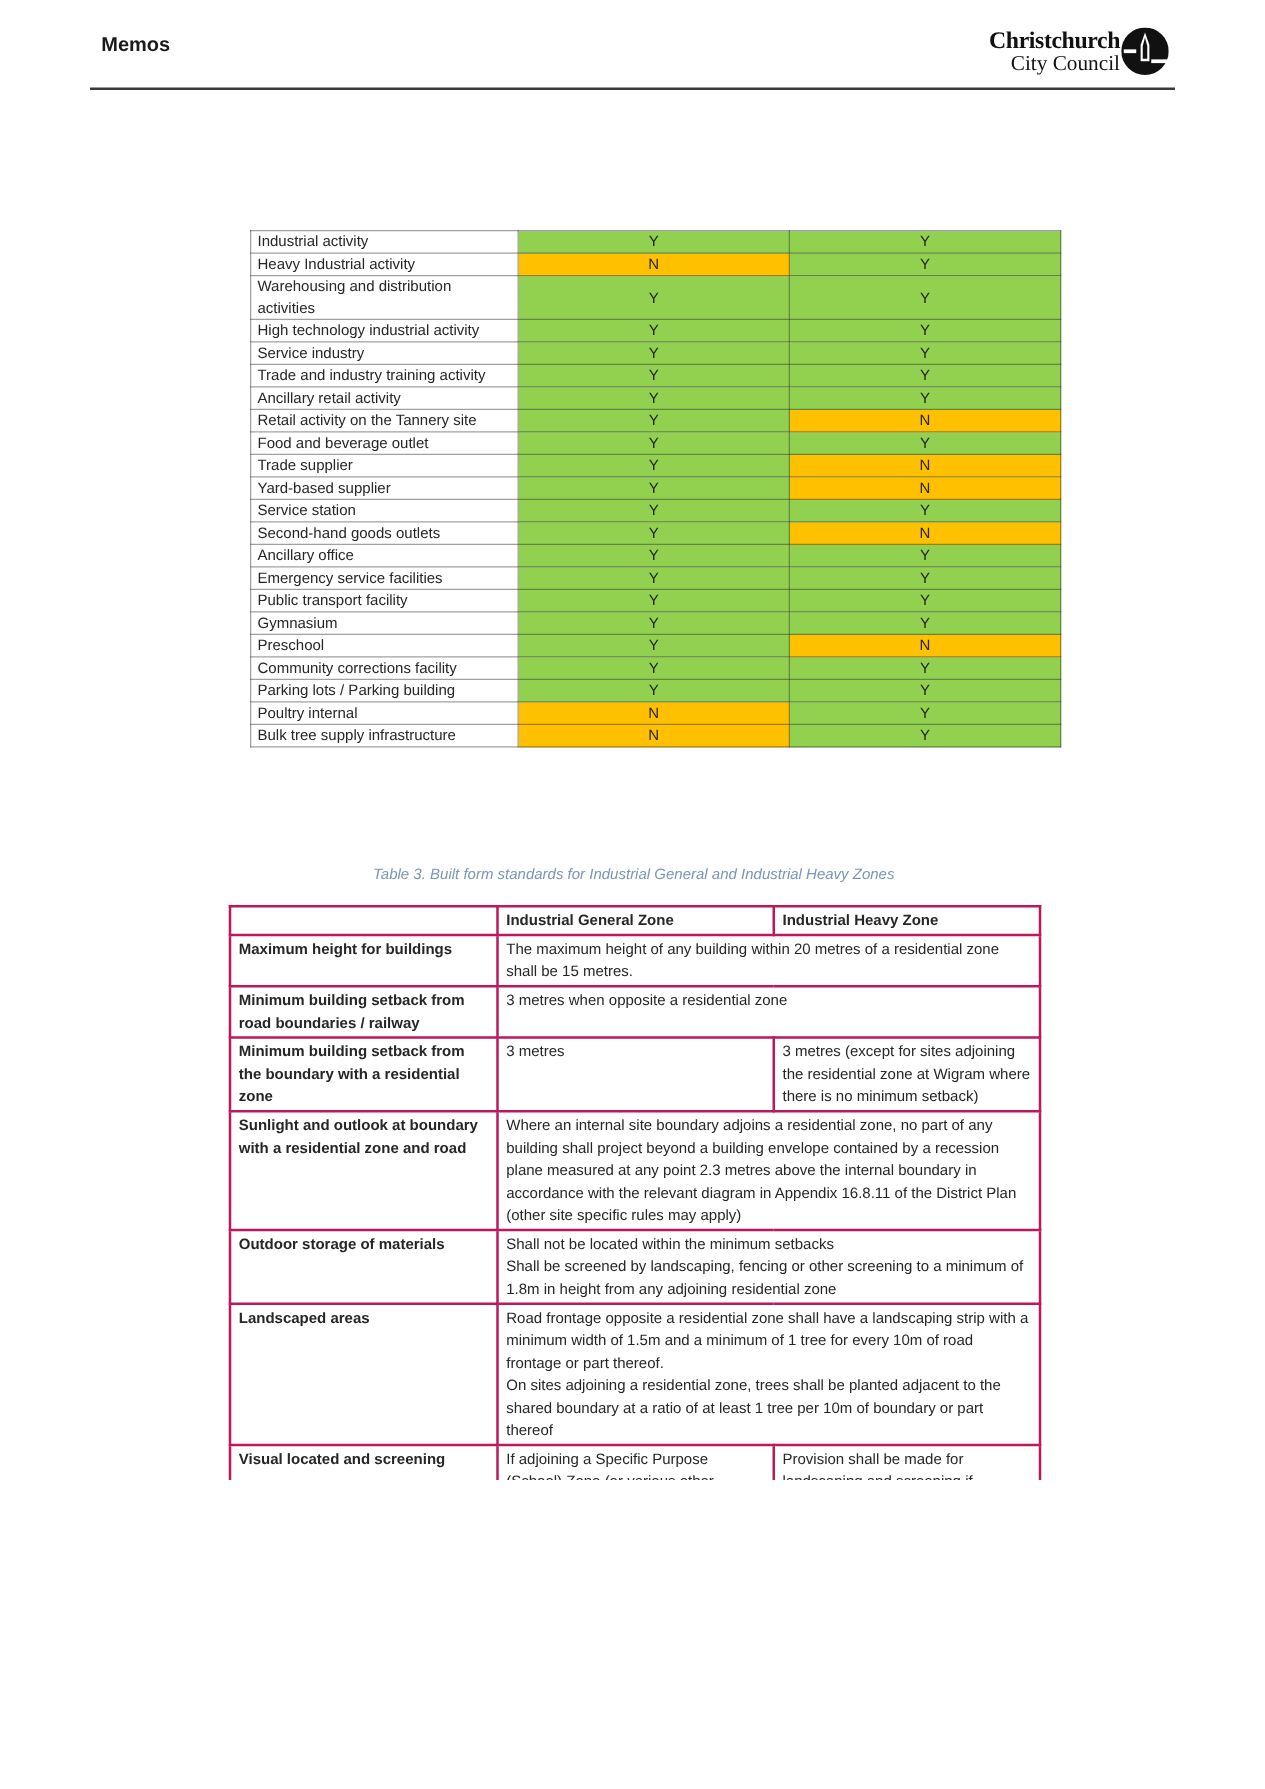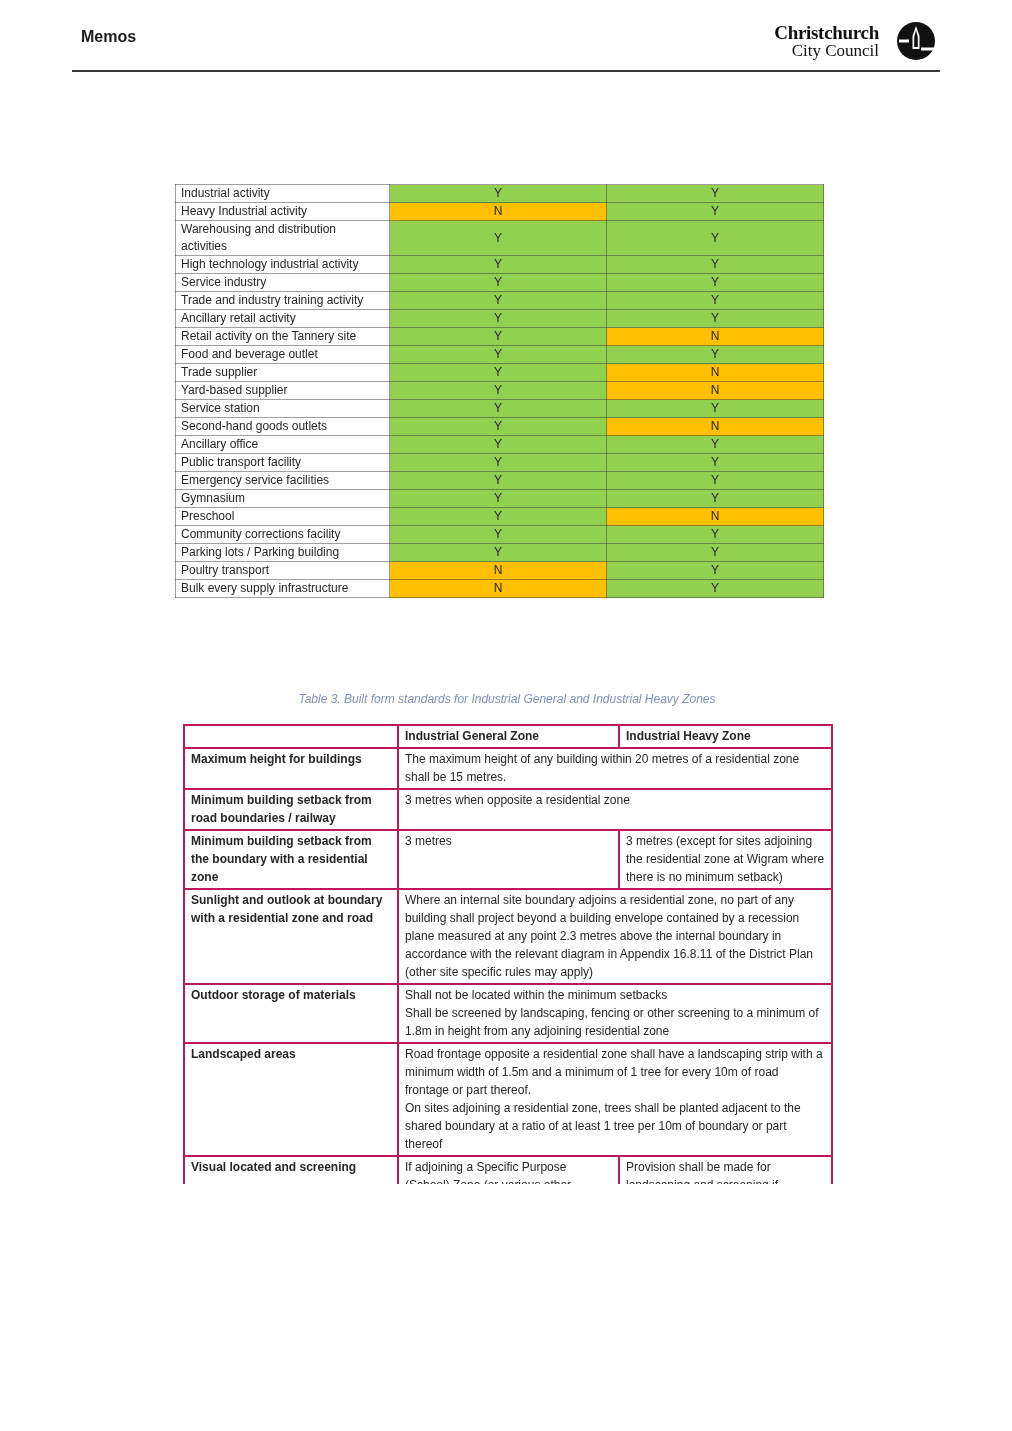--- a/index.html
+++ b/index.html
@@ -20,21 +20,21 @@
     left: 81px; top: 28px;
     font-size: 16px;
     font-weight: bold;
     color: #1a1a1a;
   }
   .logo {
     position: absolute;
     right: 77px; top: 22px;
     display: flex;
     align-items: center;
-    gap: 18px;
+    gap: 1px;
   }
   .logo-text {
     text-align: right;
     font-family: "Liberation Serif", serif;
     color: #111111;
     line-height: 1.02;
   }
   .logo-line1 { font-size: 19px; font-weight: bold; letter-spacing: -0.3px; }
   .logo-line2 { font-size: 17px; }
   .logo-mark { display: inline-block; width: 38px; height: 38px; }
@@ -42,21 +42,21 @@
     position: absolute;
     left: 72px; right: 72px; top: 70px;
     height: 2px;
     background: #3a3a3a;
   }
 
   
   table { border-collapse: collapse; table-layout: fixed; }
   .activity-table {
     position: absolute;
-    left: 175px; top: 184px;
+    left: 200px; top: 184px;
     width: 648px;
   }
   .activity-table td {
     border: 1px solid rgba(45,45,45,0.45);
     font-size: 12px;
     line-height: 17px;
     padding: 0 5px;
     vertical-align: middle;
   }
   .activity-table td.act-label { background: #ffffff; }
@@ -205,56 +205,56 @@
           <td class="act-label">Second-hand goods outlets</td>
           <td class="val yes">Y</td>
           <td class="val no">N</td>
         </tr>
         <tr>
           <td class="act-label">Ancillary office</td>
           <td class="val yes">Y</td>
           <td class="val yes">Y</td>
         </tr>
         <tr>
+          <td class="act-label">Emergency service facilities</td>
+          <td class="val yes">Y</td>
+          <td class="val yes">Y</td>
+        </tr>
+        <tr>
           <td class="act-label">Public transport facility</td>
           <td class="val yes">Y</td>
           <td class="val yes">Y</td>
         </tr>
         <tr>
-          <td class="act-label">Emergency service facilities</td>
-          <td class="val yes">Y</td>
-          <td class="val yes">Y</td>
-        </tr>
-        <tr>
           <td class="act-label">Gymnasium</td>
           <td class="val yes">Y</td>
           <td class="val yes">Y</td>
         </tr>
         <tr>
           <td class="act-label">Preschool</td>
           <td class="val yes">Y</td>
           <td class="val no">N</td>
         </tr>
         <tr>
           <td class="act-label">Community corrections facility</td>
           <td class="val yes">Y</td>
           <td class="val yes">Y</td>
         </tr>
         <tr>
           <td class="act-label">Parking lots / Parking building</td>
           <td class="val yes">Y</td>
           <td class="val yes">Y</td>
         </tr>
         <tr>
-          <td class="act-label">Poultry transport</td>
-          <td class="val no">N</td>
-          <td class="val yes">Y</td>
-        </tr>
-        <tr>
-          <td class="act-label">Bulk every supply infrastructure</td>
+          <td class="act-label">Poultry internal</td>
+          <td class="val no">N</td>
+          <td class="val yes">Y</td>
+        </tr>
+        <tr>
+          <td class="act-label">Bulk tree supply infrastructure</td>
           <td class="val no">N</td>
           <td class="val yes">Y</td>
         </tr>
       </tbody>
   </table>
 
   <div class="table3-caption">Table 3. Built form standards for Industrial General and Industrial Heavy Zones</div>
 
   <table class="standards-table">
     <colgroup>

